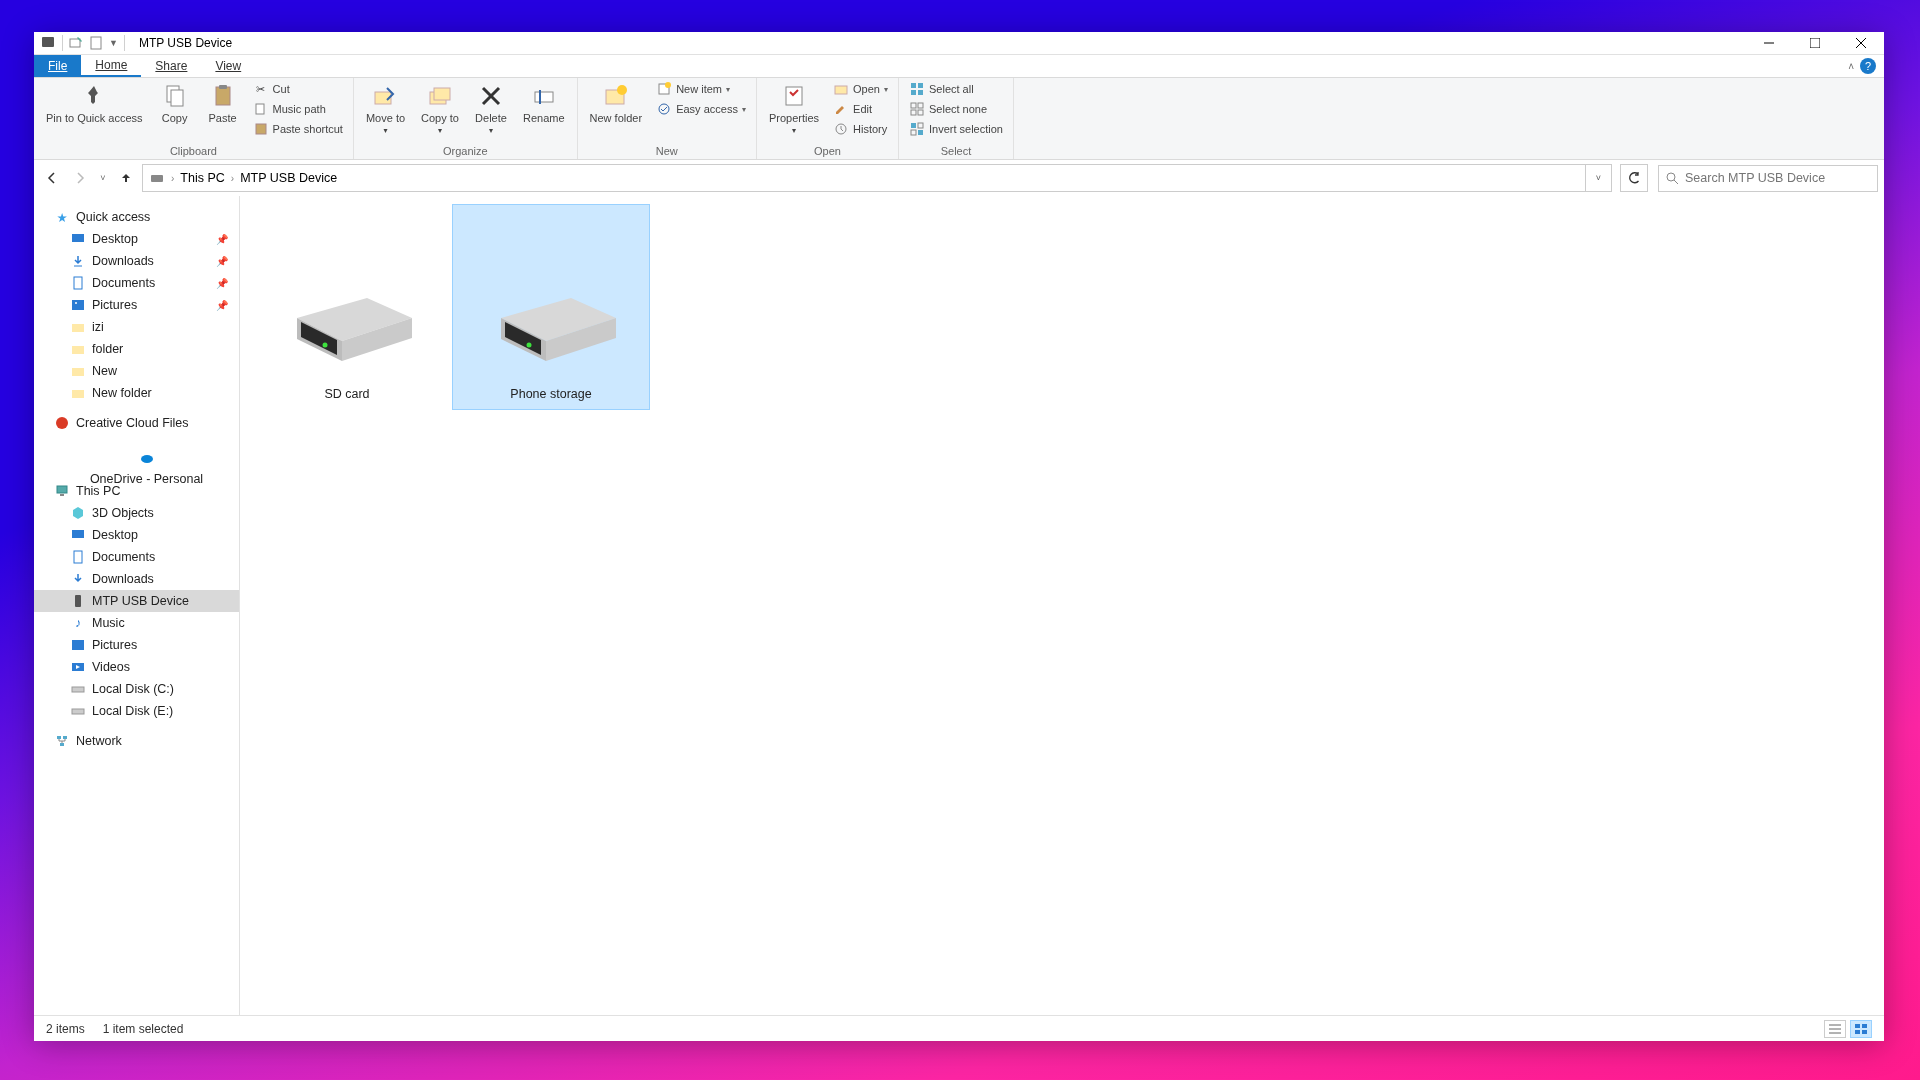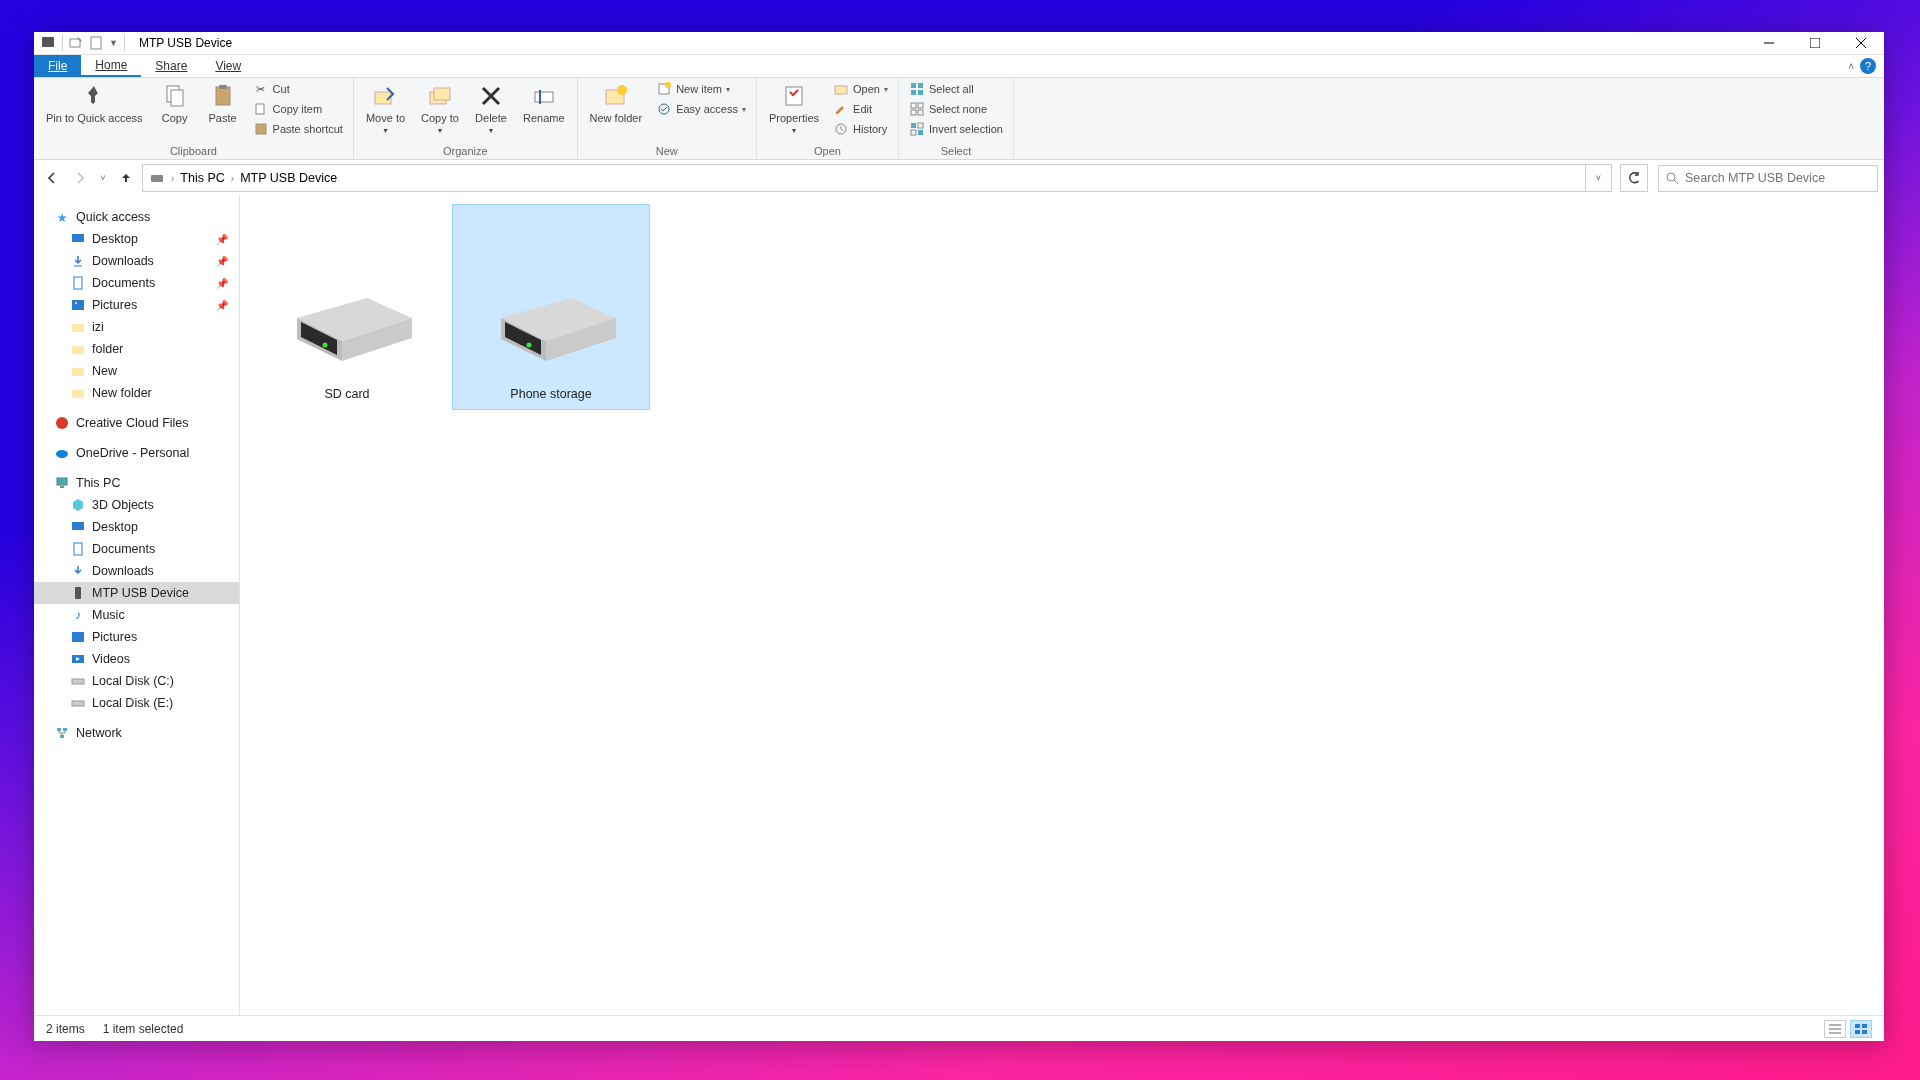--- a/index.html
+++ b/index.html
@@ -148,21 +148,21 @@
           <div class="rbtn-sm">
               <span class="ic">✂</span>
               <span>Cut</span>
             </div>
           <div class="rbtn-sm">
               <span class="ic">
                 <svg width="14" height="14" viewBox="0 0 14 14">
                   <rect x="2" y="2" width="8" height="10" fill="#fff" stroke="#888"></rect>
                 </svg>
               </span>
-              <span>Copy item</span>
+              <span>Music path</span>
             </div>
           <div class="rbtn-sm">
               <span class="ic">
                 <svg width="14" height="14" viewBox="0 0 14 14">
                   <rect x="2" y="2" width="10" height="10" fill="#c8a868" stroke="#a88"></rect>
                 </svg>
               </span>
               <span>Paste shortcut</span>
             </div>
         </div>
@@ -466,21 +466,21 @@
 
       <div class="side-item root" style="margin-top:8px;">
           <span class="side-ic">
             <svg width="14" height="14" viewBox="0 0 14 14">
               <circle cx="7" cy="7" r="6" fill="#da3b26"></circle>
             </svg>
           </span>
           <span>Creative Cloud Files</span>
         </div>
 
-      <div class="side-item root" style="margin-top:8px;">
+      <div class="side-item root" style="margin-top:16px;flex-direction:column;">
           <span class="side-ic">
             <svg width="14" height="14" viewBox="0 0 14 14">
               <ellipse cx="7" cy="8" rx="6" ry="4" fill="#0a84d8"></ellipse>
             </svg>
           </span>
           <span>OneDrive - Personal</span>
         </div>
 
       <div class="side-item root" style="margin-top:8px;">
           <span class="side-ic">

